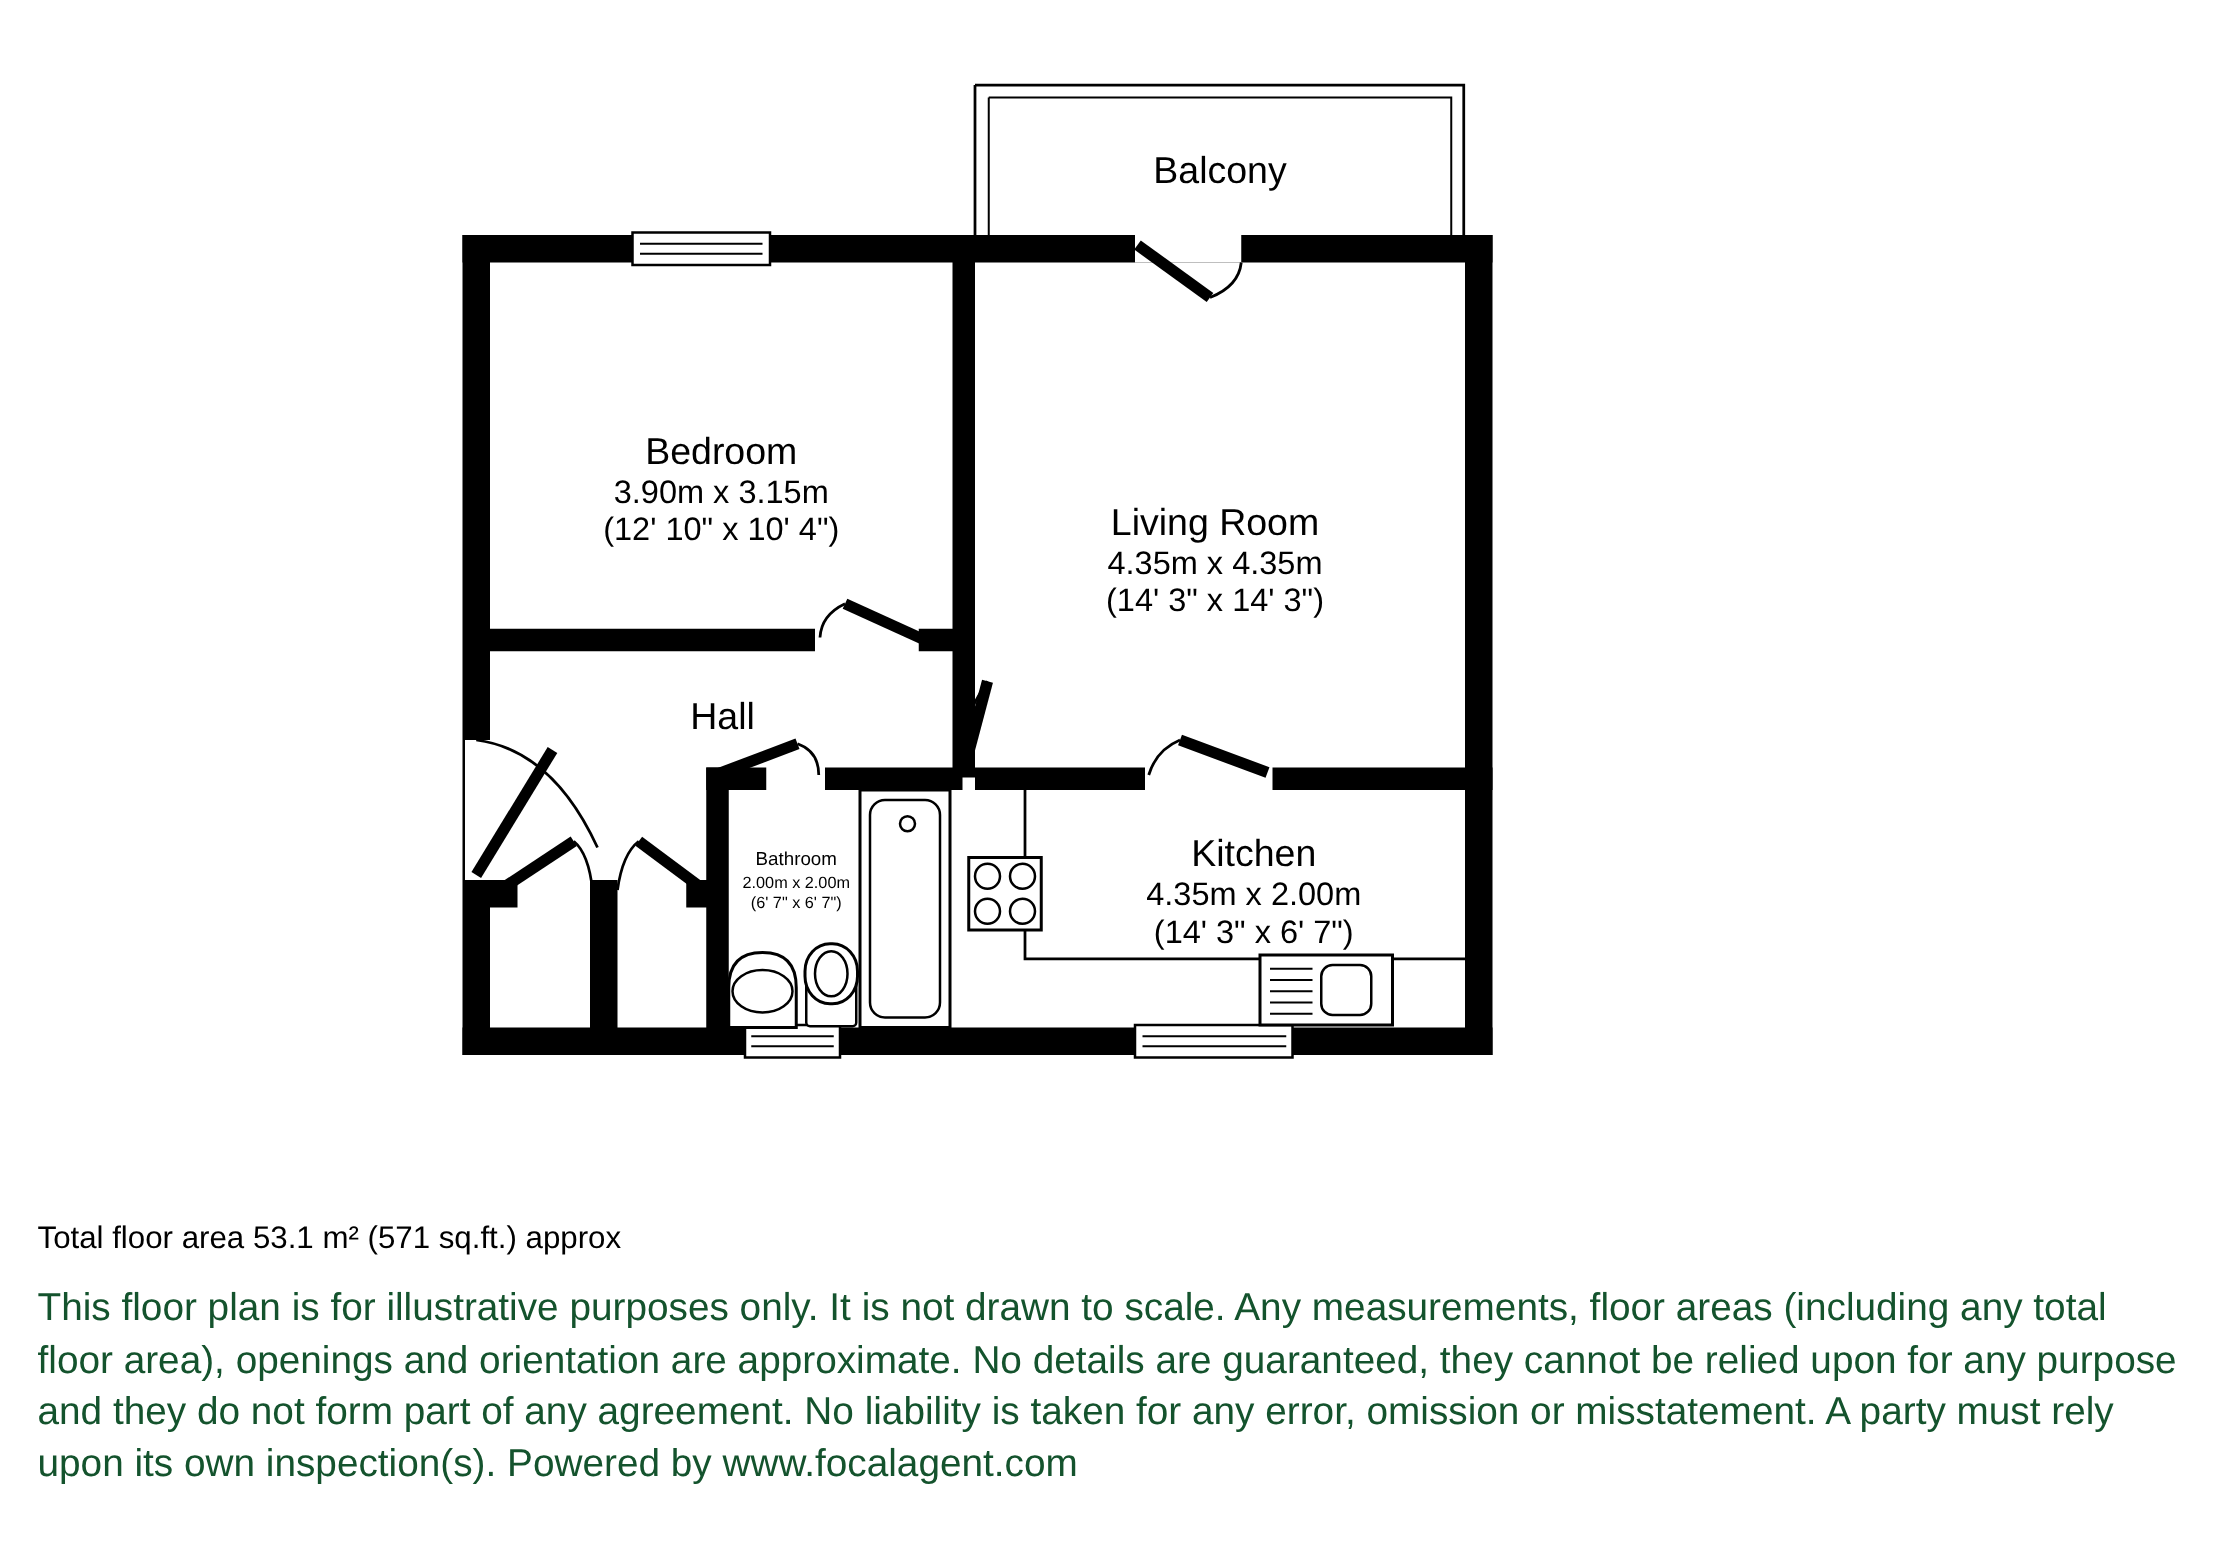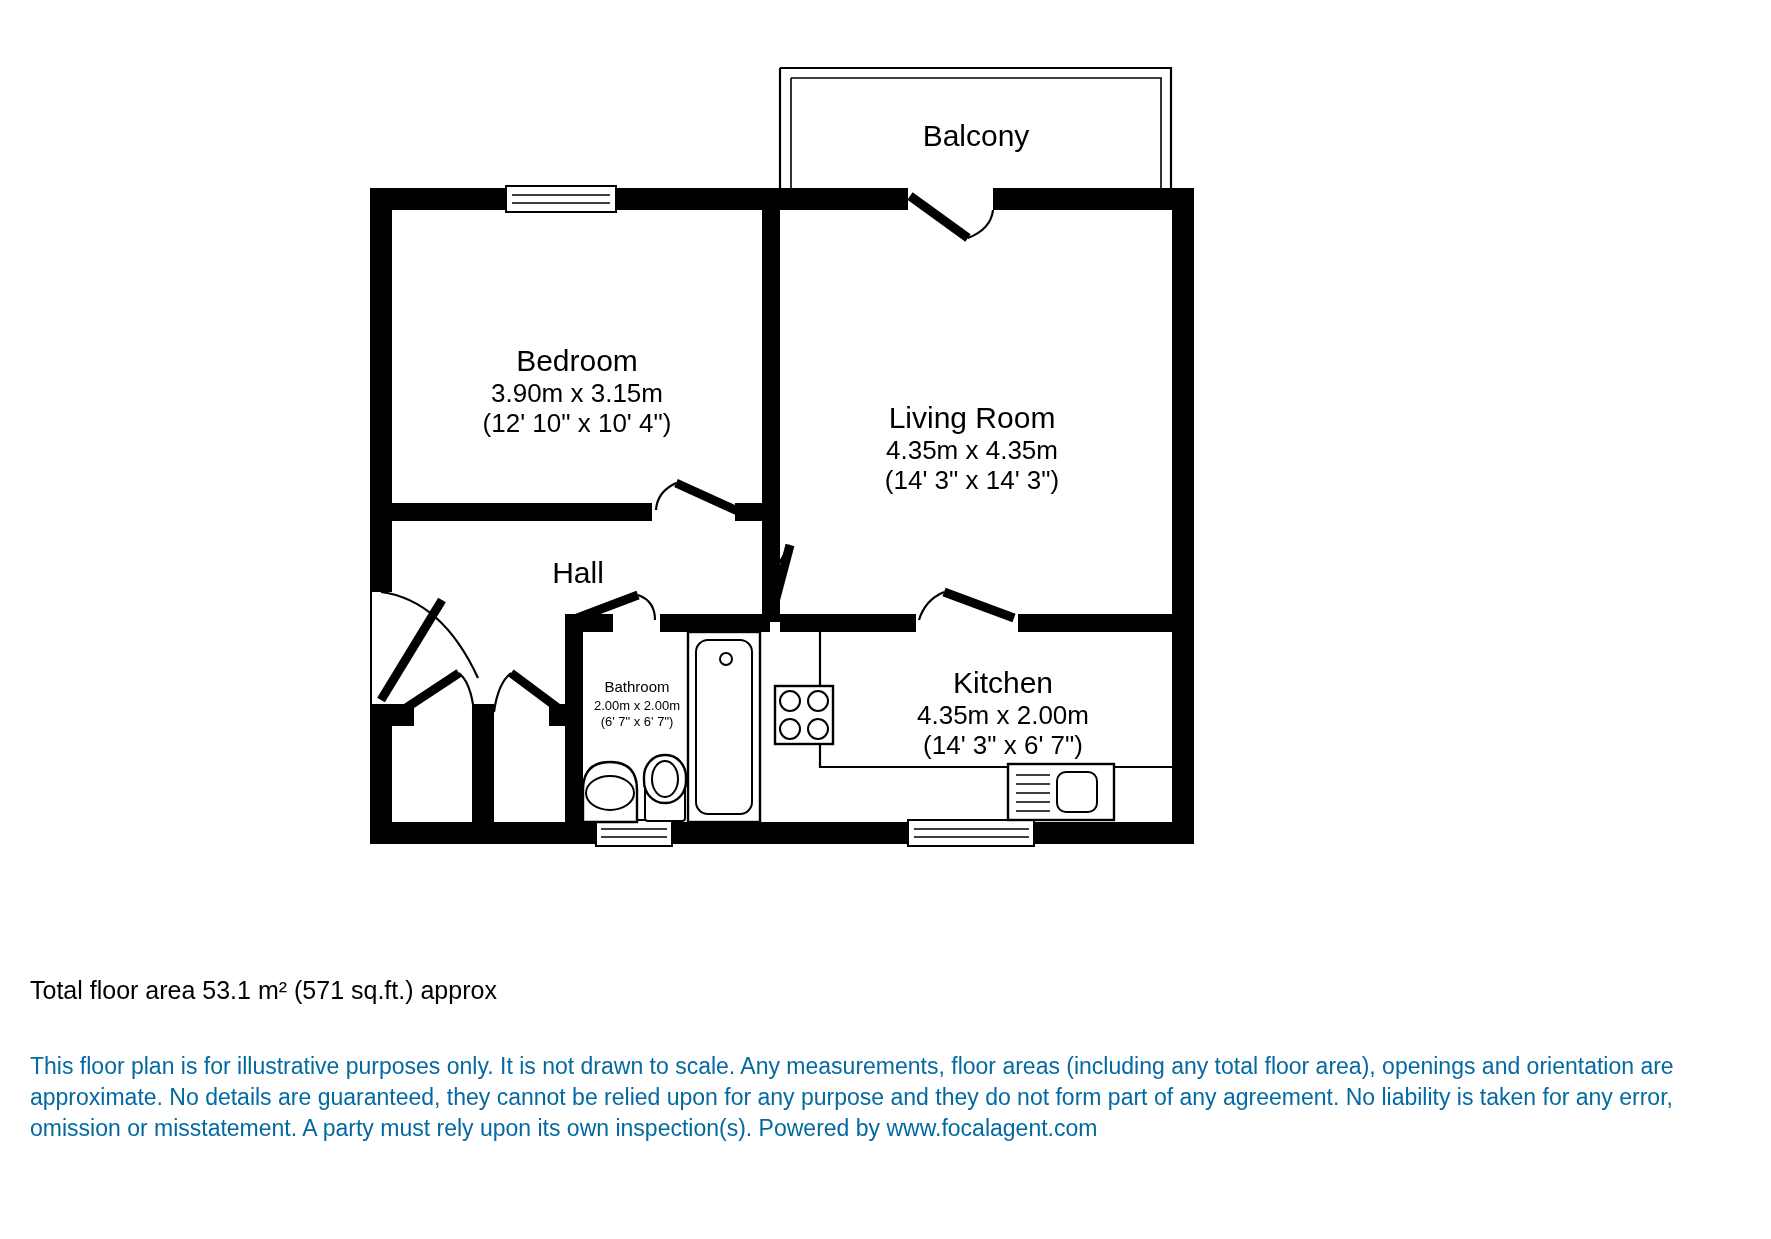--- a/index.html
+++ b/index.html
@@ -32,27 +32,27 @@
   .footer-block {
     position: absolute;
     left: 30px;
     top: 975px;
     width: 1720px;
   }
   .total-area {
     font-size: 25px;
     line-height: 1.2;
     color: #000;
-    margin: 0 0 46px 0;
+    margin: 0 0 20px 0;
     white-space: nowrap;
   }
   .disclaimer {
-    font-size: 23px;
+    font-size: 31px;
     line-height: 1.34;
-    color: #0369a1;
+    color: #14532d;
     margin: 0;
     width: 1718px;
   }
   .room-label {
     font-family: "Liberation Sans", sans-serif;
     fill: #000000;
   }
   .rl-name-lg { font-size: 30px; }
   .rl-dim-lg  { font-size: 26px; }
   .rl-name-sm { font-size: 15px; }

